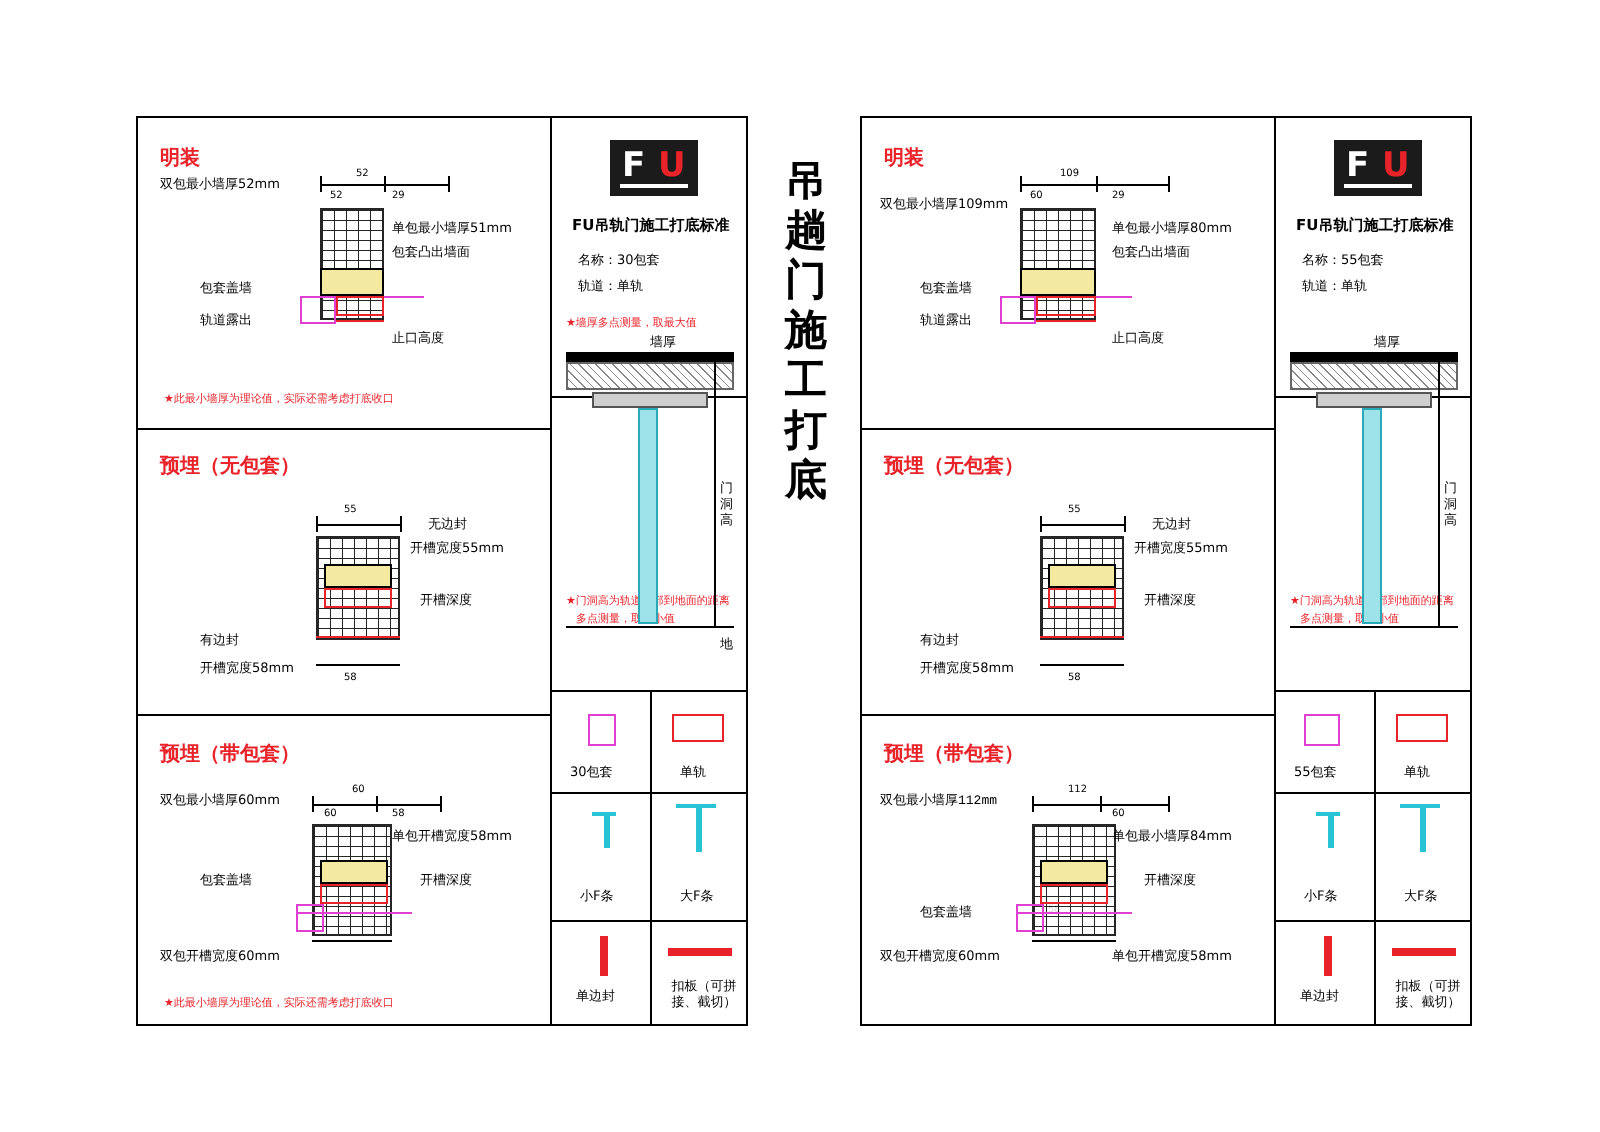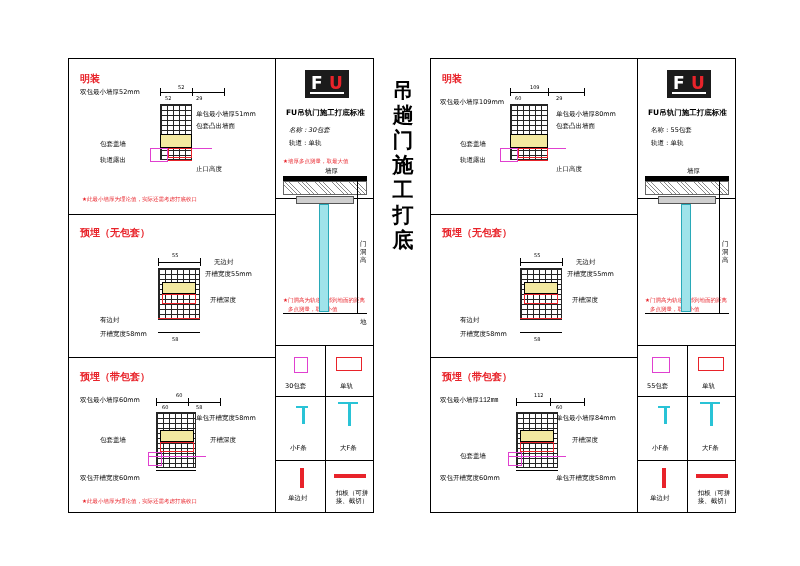--- a/index.html
+++ b/index.html
@@ -133,21 +133,21 @@
   <div class="ln" style="left:68px;top:357px;width:207px;height:1px;"></div>
   <div class="ln" style="left:275px;top:198px;width:99px;height:1px;"></div>
   <div class="ln" style="left:275px;top:345px;width:99px;height:1px;"></div>
 
   <div class="logo" style="left:305px;top:70px;">
     <div class="f">F</div>
     <div class="u">U</div>
     <div class="bar"></div>
   </div>
   <div class="lbl lbl-b" style="left:286px;top:108px;font-size:7.5px;">FU吊轨门施工打底标准</div>
-  <div class="lbl" style="left:289px;top:126px;font-style:italic;">
+  <div class="lbl" style="left:289px;top:126px;">
     <span>名称：</span><span>30包套</span>
   </div>
   <div class="lbl" style="left:289px;top:139px;">
     <span>轨道：</span><span>单轨</span>
   </div>
   <div class="red-note" style="left:283px;top:158px;">★墙厚多点测量，取最大值</div>
   <div class="red-note" style="left:283px;top:297px;">★门洞高为轨道顶部到地面的距离</div>
   <div class="red-note" style="left:288px;top:306px;">多点测量，取最小值</div>
 
   <div class="ln" style="left:283px;top:176px;width:84px;height:5px;"></div>

